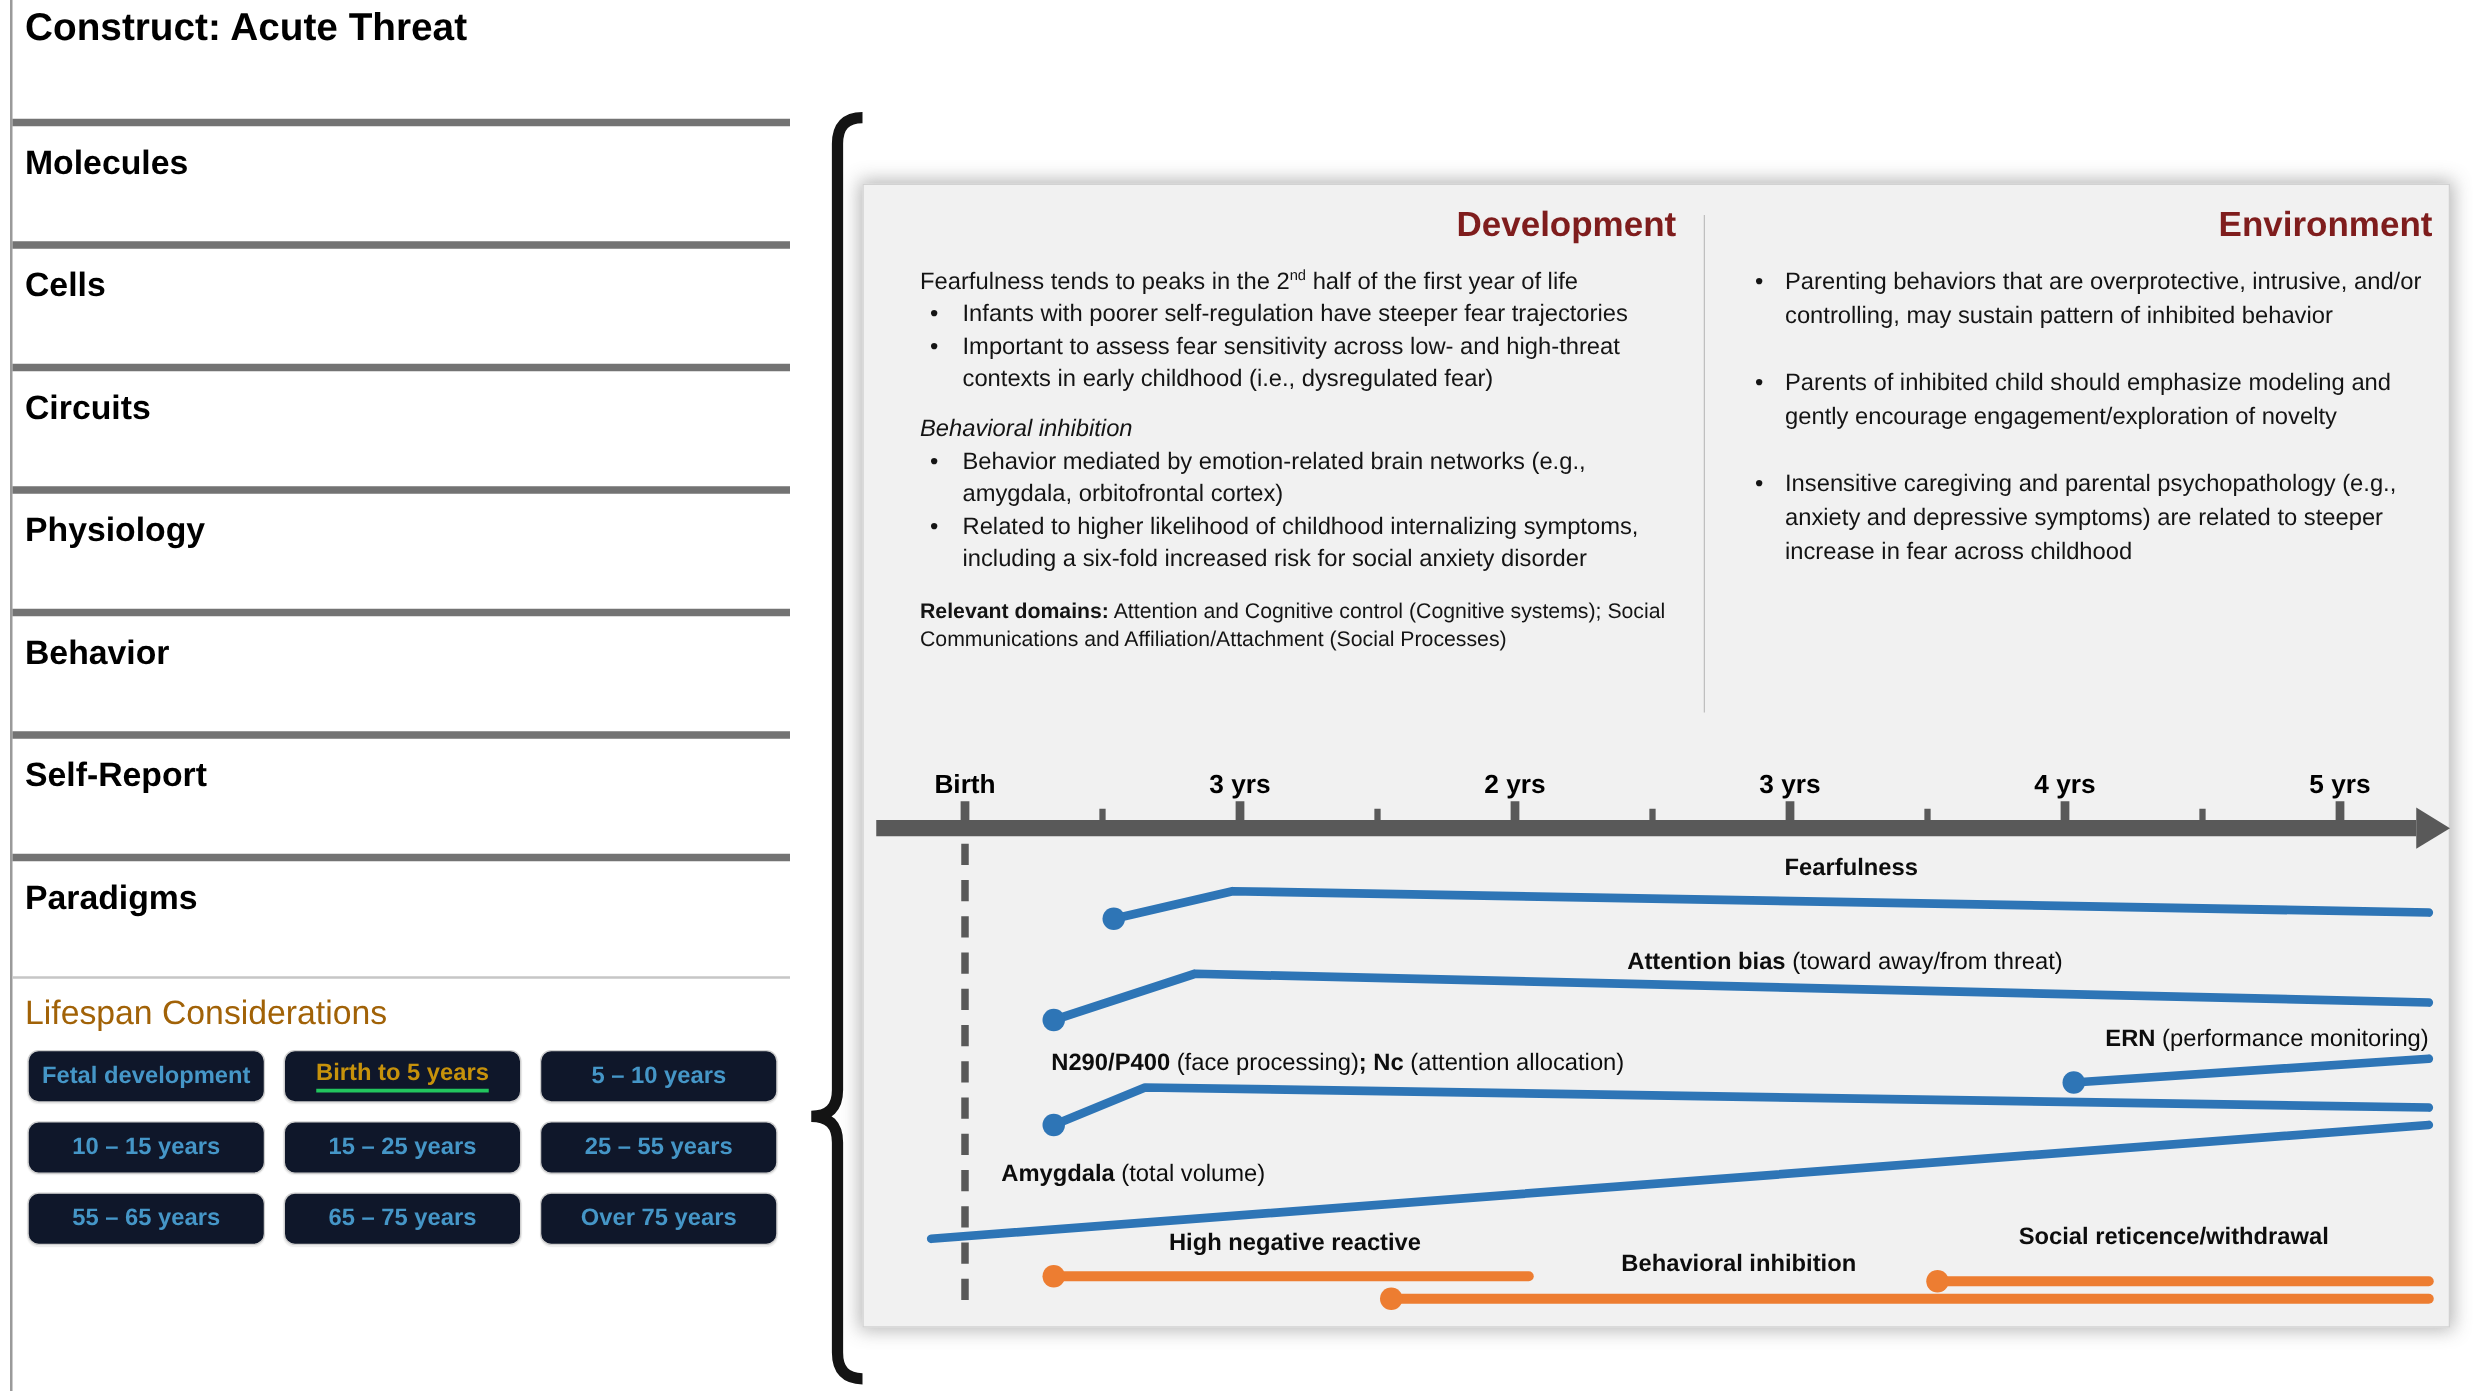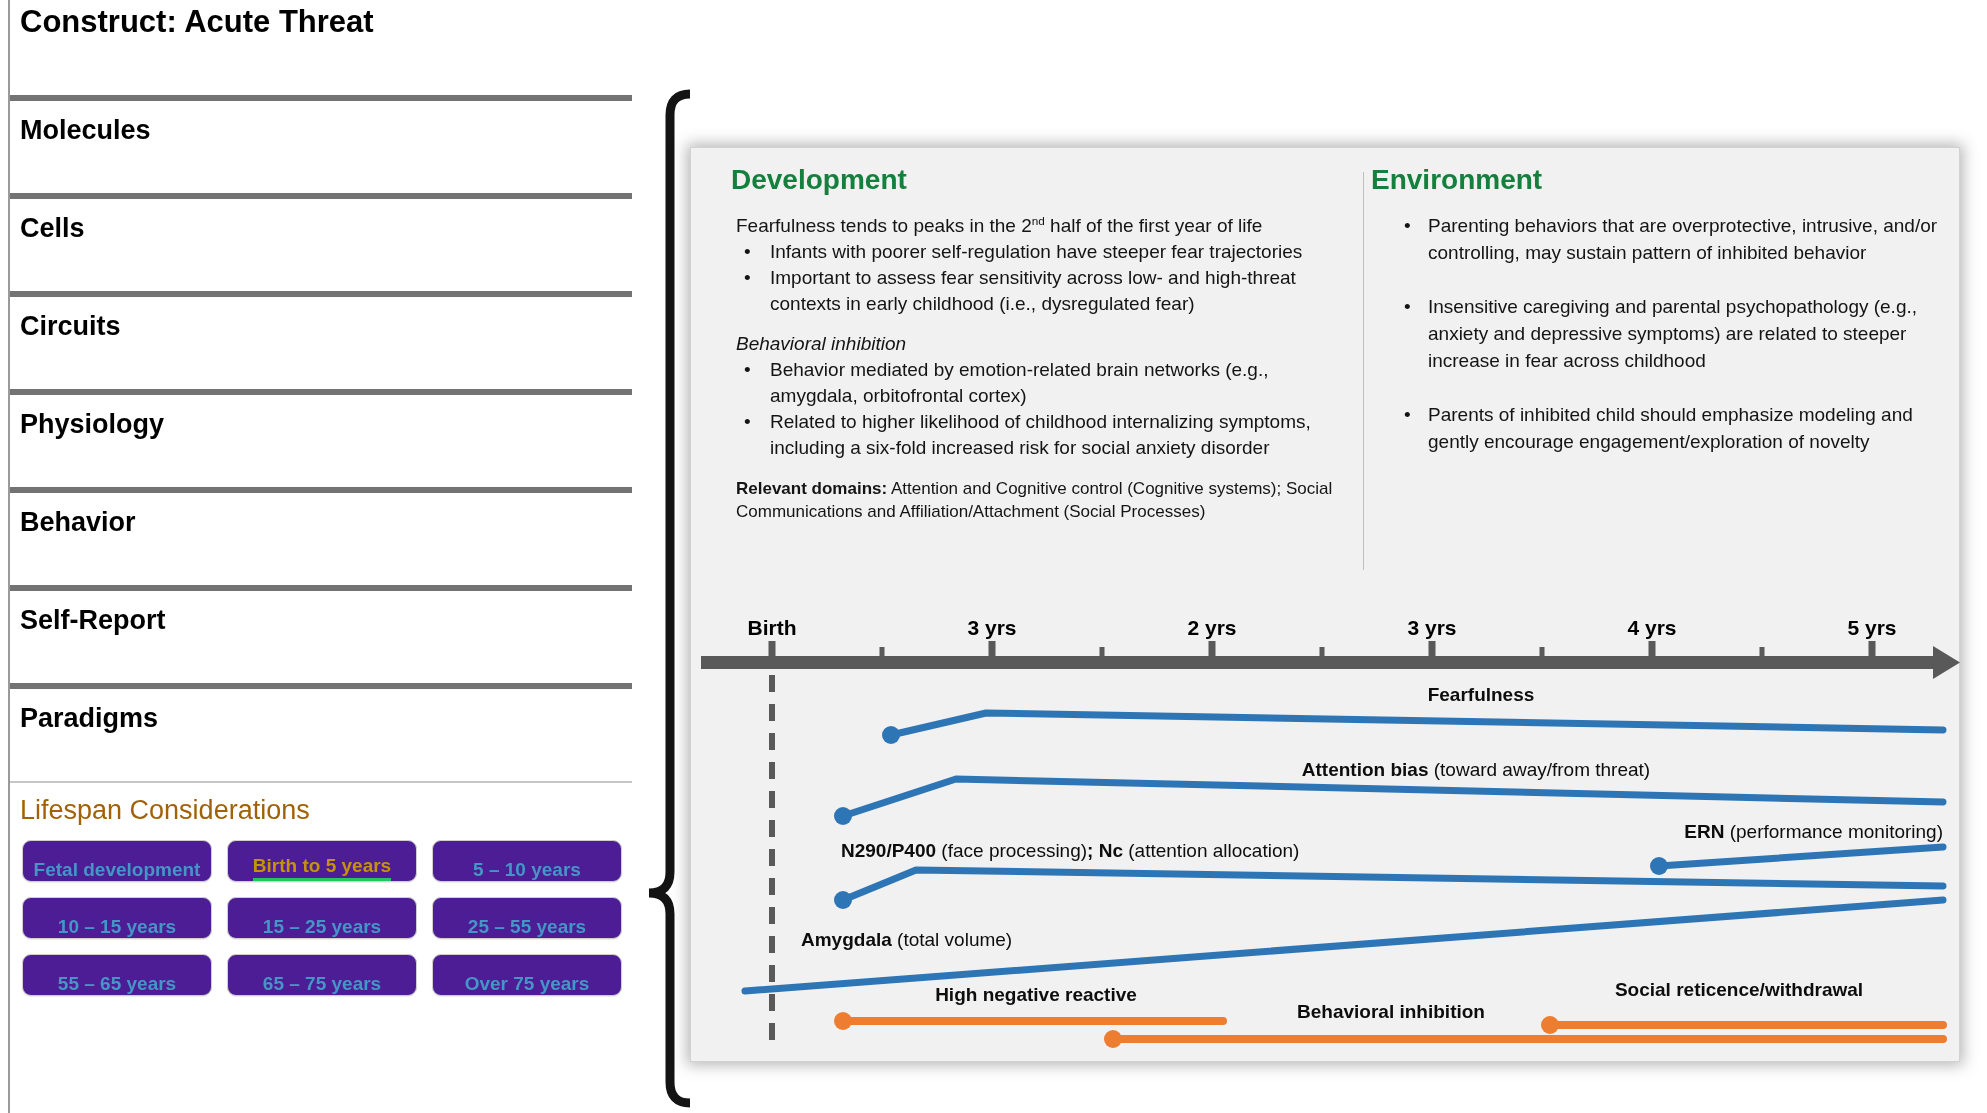--- a/index.html
+++ b/index.html
@@ -8,35 +8,35 @@
 
   
   .left-edge{position:absolute;left:8px;top:0;width:2px;height:1113px;background:#9a9a9a;}
   .page-title{position:absolute;left:20px;top:4px;font-size:31px;font-weight:bold;color:#000;}
   .matrix-rows{position:absolute;left:10px;top:95px;width:622px;}
   .matrix-row{height:98px;border-top:6px solid #737373;box-sizing:border-box;
               padding:14px 0 0 10px;font-size:27px;font-weight:bold;color:#000;cursor:pointer;}
   .lifespan-block{border-top:2px solid #c6c6c6;box-sizing:border-box;padding:12px 0 0 10px;}
   .lifespan-heading{font-size:27px;font-weight:normal;color:#a16207;margin-bottom:14px;}
   .btn-grid{display:grid;grid-template-columns:repeat(3,190px);gap:15px 15px;margin-left:2px;}
-  .ls-btn{height:40px;border:1px solid #cfcfcf;border-radius:9px;background:#4c1d95;
-          display:flex;align-items:flex-end;justify-content:center;
+  .ls-btn{height:40px;border:1px solid #cfcfcf;border-radius:9px;background:#0f172a;
+          display:flex;align-items:center;justify-content:center;
           font-size:19px;font-weight:bold;color:#4596c7;cursor:pointer;
           box-shadow:0 1px 1px rgba(0,0,0,0.08);}
   .ls-btn.active{color:#c7920b;}
   .ls-btn.active .btn-text{border-bottom:3px solid #22c55e;padding-bottom:1px;}
 
   
   .brace{position:absolute;left:633px;top:88px;}
 
   
   .panel{position:absolute;left:690px;top:147px;width:1270px;height:915px;
          background:#f1f1f1;border:1px solid #d2d2d2;box-sizing:border-box;
          box-shadow:0 0 14px 3px rgba(90,90,90,0.45);}
-  .col-title{position:absolute;top:16px;font-size:28px;font-weight:bold;text-align:left;color:#15803d;}
+  .col-title{position:absolute;top:16px;font-size:28px;font-weight:bold;text-align:right;color:#7f1d1d;}
   .dev-title{left:40px;width:610px;}
   .env-title{left:680px;width:575px;}
   .col-divider{position:absolute;left:672px;top:24px;width:1px;height:398px;background:#bfbfbf;}
 
   .dev-body{position:absolute;left:45px;top:60px;width:618px;font-size:19px;line-height:26px;color:#141414;}
   .env-body{position:absolute;left:705px;top:64px;width:558px;font-size:19px;line-height:27px;color:#141414;}
   .para{margin:0 0 14px 0;}
   sup{font-size:0.62em;}
   ul.bul{list-style:none;margin:0;padding:0;}
   ul.bul li{position:relative;padding-left:34px;margin:0;}
@@ -133,22 +133,22 @@
           <li>Behavior mediated by emotion-related brain networks (e.g., amygdala, orbitofrontal cortex)</li>
           <li>Related to higher likelihood of childhood internalizing symptoms, including a six-fold increased risk for social anxiety disorder</li>
         </ul>
       </div>
       <div class="relevant"><span class="b">Relevant domains:</span><span> Attention and Cognitive control (Cognitive systems); Social Communications and Affiliation/Attachment (Social Processes)</span></div>
     </div>
 
     <div class="env-body">
       <ul class="bul">
         <li>Parenting behaviors that are overprotective, intrusive, and/or controlling, may sustain pattern of inhibited behavior</li>
+        <li>Parents of inhibited child should emphasize modeling and gently encourage engagement/exploration of novelty</li>
         <li>Insensitive caregiving and parental psychopathology (e.g., anxiety and depressive symptoms) are related to steeper increase in fear across childhood</li>
-        <li>Parents of inhibited child should emphasize modeling and gently encourage engagement/exploration of novelty</li>
       </ul>
     </div>
 
     <div class="timeline">
       <svg id="tl-svg" width="1270" height="455" viewBox="0 0 1270 455">
           <rect x="10" y="48" width="1232" height="13" fill="#595959"></rect>
           <polygon points="1242,38 1242,71 1269,54.5" fill="#595959"></polygon>
           <rect x="77.5" y="33" width="7" height="15" fill="#595959"></rect>
           <rect x="297.5" y="33" width="7" height="15" fill="#595959"></rect>
           <rect x="517.5" y="33" width="7" height="15" fill="#595959"></rect>

